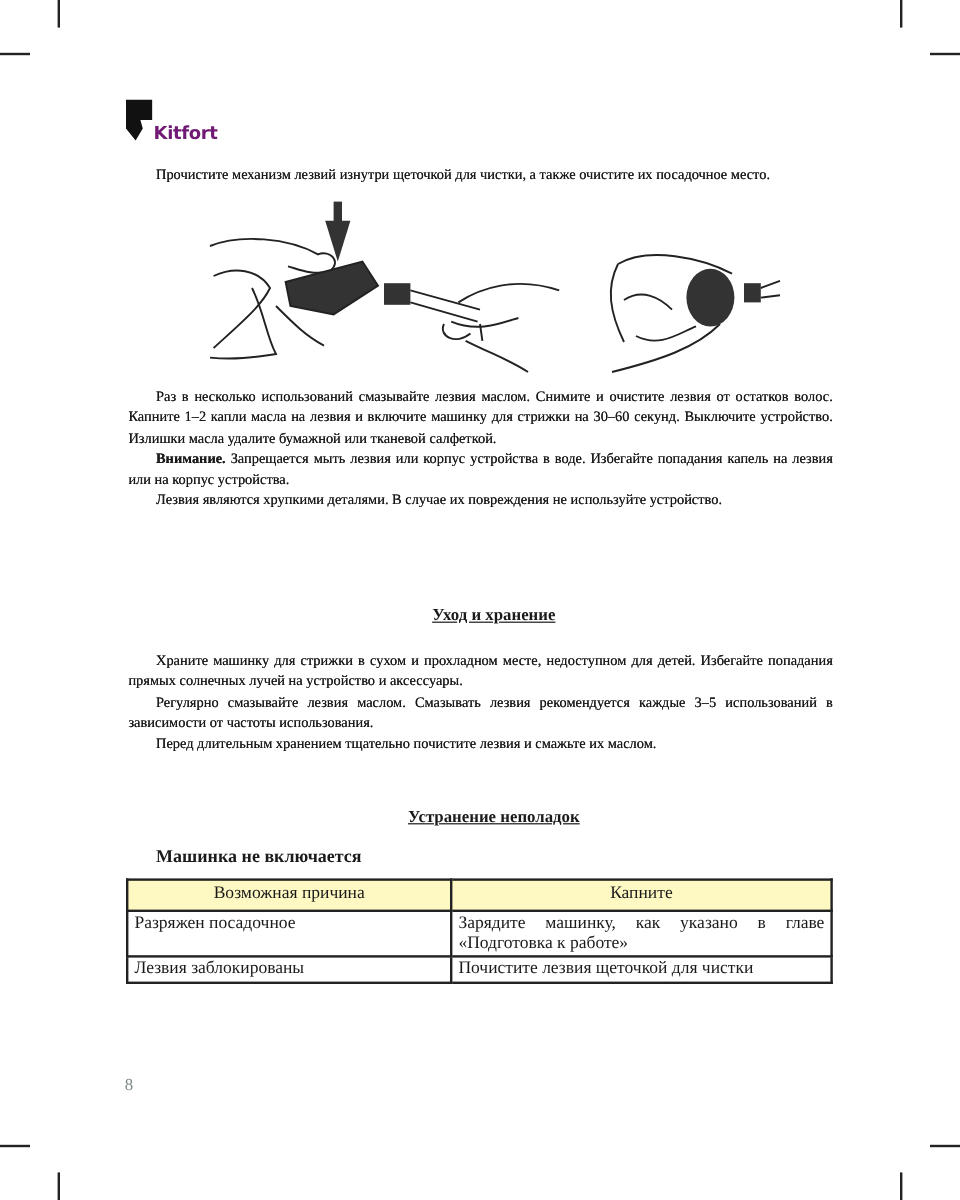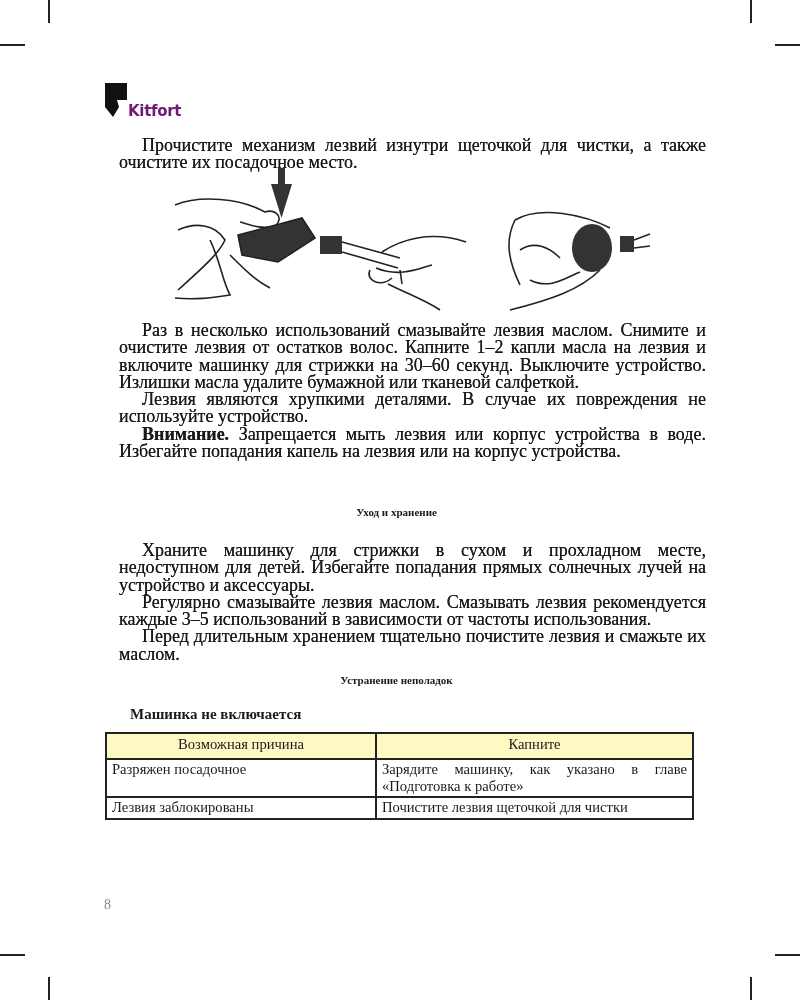--- a/index.html
+++ b/index.html
@@ -3,25 +3,25 @@
 <meta charset="utf-8">
 <style>
   html, body { margin:0; padding:0; }
   body { width:800px; height:1000px; background:#ffffff; position:relative; overflow:hidden;
          font-family:"Liberation Serif","DejaVu Serif",serif; color:#1a1a1a; }
   .crop { position:absolute; background:#222; }
   .logo { position:absolute; left:105px; top:83px; width:90px; height:38px; }
   .logo-mark { position:absolute; left:0; top:0; }
   .logo-text { position:absolute; left:23px; top:19px; font-family:"DejaVu Sans",sans-serif; font-weight:bold;
                font-size:15px; letter-spacing:-0.3px; color:#701a75; }
-  .para { position:absolute; left:119px; width:587px; font-size:18px; line-height:17.3px; text-align:justify;
+  .para { position:absolute; left:107px; width:587px; font-size:12px; line-height:17.3px; text-align:justify;
           text-shadow:0 0 0.4px #222; }
   .para p { margin:0; text-indent:23px; }
   .para b { font-weight:bold; }
-  .heading { position:absolute; left:103px; width:587px; text-align:center; font-weight:bold; font-size:11px; }
+  .heading { position:absolute; left:118px; width:587px; text-align:center; font-weight:bold; font-size:14px;text-decoration:underline; }
   .subheading { position:absolute; left:130px; font-weight:bold; font-size:15px; }
   .illus { position:absolute; left:170px; top:160px; width:500px; height:160px; }
   table.tbl { position:absolute; left:105px; top:732px; width:589px; border-collapse:collapse; font-size:14.6px; }
   table.tbl th, table.tbl td { border:2px solid #222; padding:1px 5px; vertical-align:top; }
   table.tbl th { background:#fef9c3; font-weight:normal; text-align:center; height:20px; padding:2px 5px; }
   table.tbl td { height:18px; line-height:17px; }
   table.tbl td.sol { text-align:justify; }
   .pagenum { position:absolute; left:104px; top:897px; font-size:14px; color:#7b8a88; }
 </style>
 </head>
@@ -72,22 +72,22 @@
   <path d="M350 90 C365 80 380 88 390 98"></path>
   <path d="M360 120 C380 130 395 118 410 112"></path>
   <path d="M340 150 C380 140 410 130 430 110"></path>
   <ellipse cx="422" cy="88" rx="20" ry="24" fill="#333" stroke="none"></ellipse>
   <rect x="450" y="76" width="14" height="16" fill="#333" stroke="none"></rect>
   <path d="M464 80 L480 74 M464 88 L480 86"></path>
 </svg>
 
 <div class="para" style="top:322px;">
   <p>Раз в несколько использований смазывайте лезвия маслом. Снимите и очистите лезвия от остатков волос. Капните 1–2 капли масла на лезвия и включите машинку для стрижки на 30–60 секунд. Выключите устройство. Излишки масла удалите бумажной или тканевой салфеткой.</p>
+  <p><b>Внимание.</b><span> Запрещается мыть лезвия или корпус устройства в воде. Избегайте попадания капель на лезвия или на корпус устройства.</span></p>
   <p>Лезвия являются хрупкими деталями. В случае их повреждения не используйте устройство.</p>
-  <p><b>Внимание.</b><span> Запрещается мыть лезвия или корпус устройства в воде. Избегайте попадания капель на лезвия или на корпус устройства.</span></p>
 </div>
 
 <div class="heading" style="top:506px;">Уход и хранение</div>
 <div class="para" style="top:542px;">
   <p>Храните машинку для стрижки в сухом и прохладном месте, недоступном для детей. Избегайте попадания прямых солнечных лучей на устройство и аксессуары.</p>
   <p>Регулярно смазывайте лезвия маслом. Смазывать лезвия рекомендуется каждые 3–5 использований в зависимости от частоты использования.</p>
   <p>Перед длительным хранением тщательно почистите лезвия и смажьте их маслом.</p>
 </div>
 
 <div class="heading" style="top:674px;">Устранение неполадок</div>

